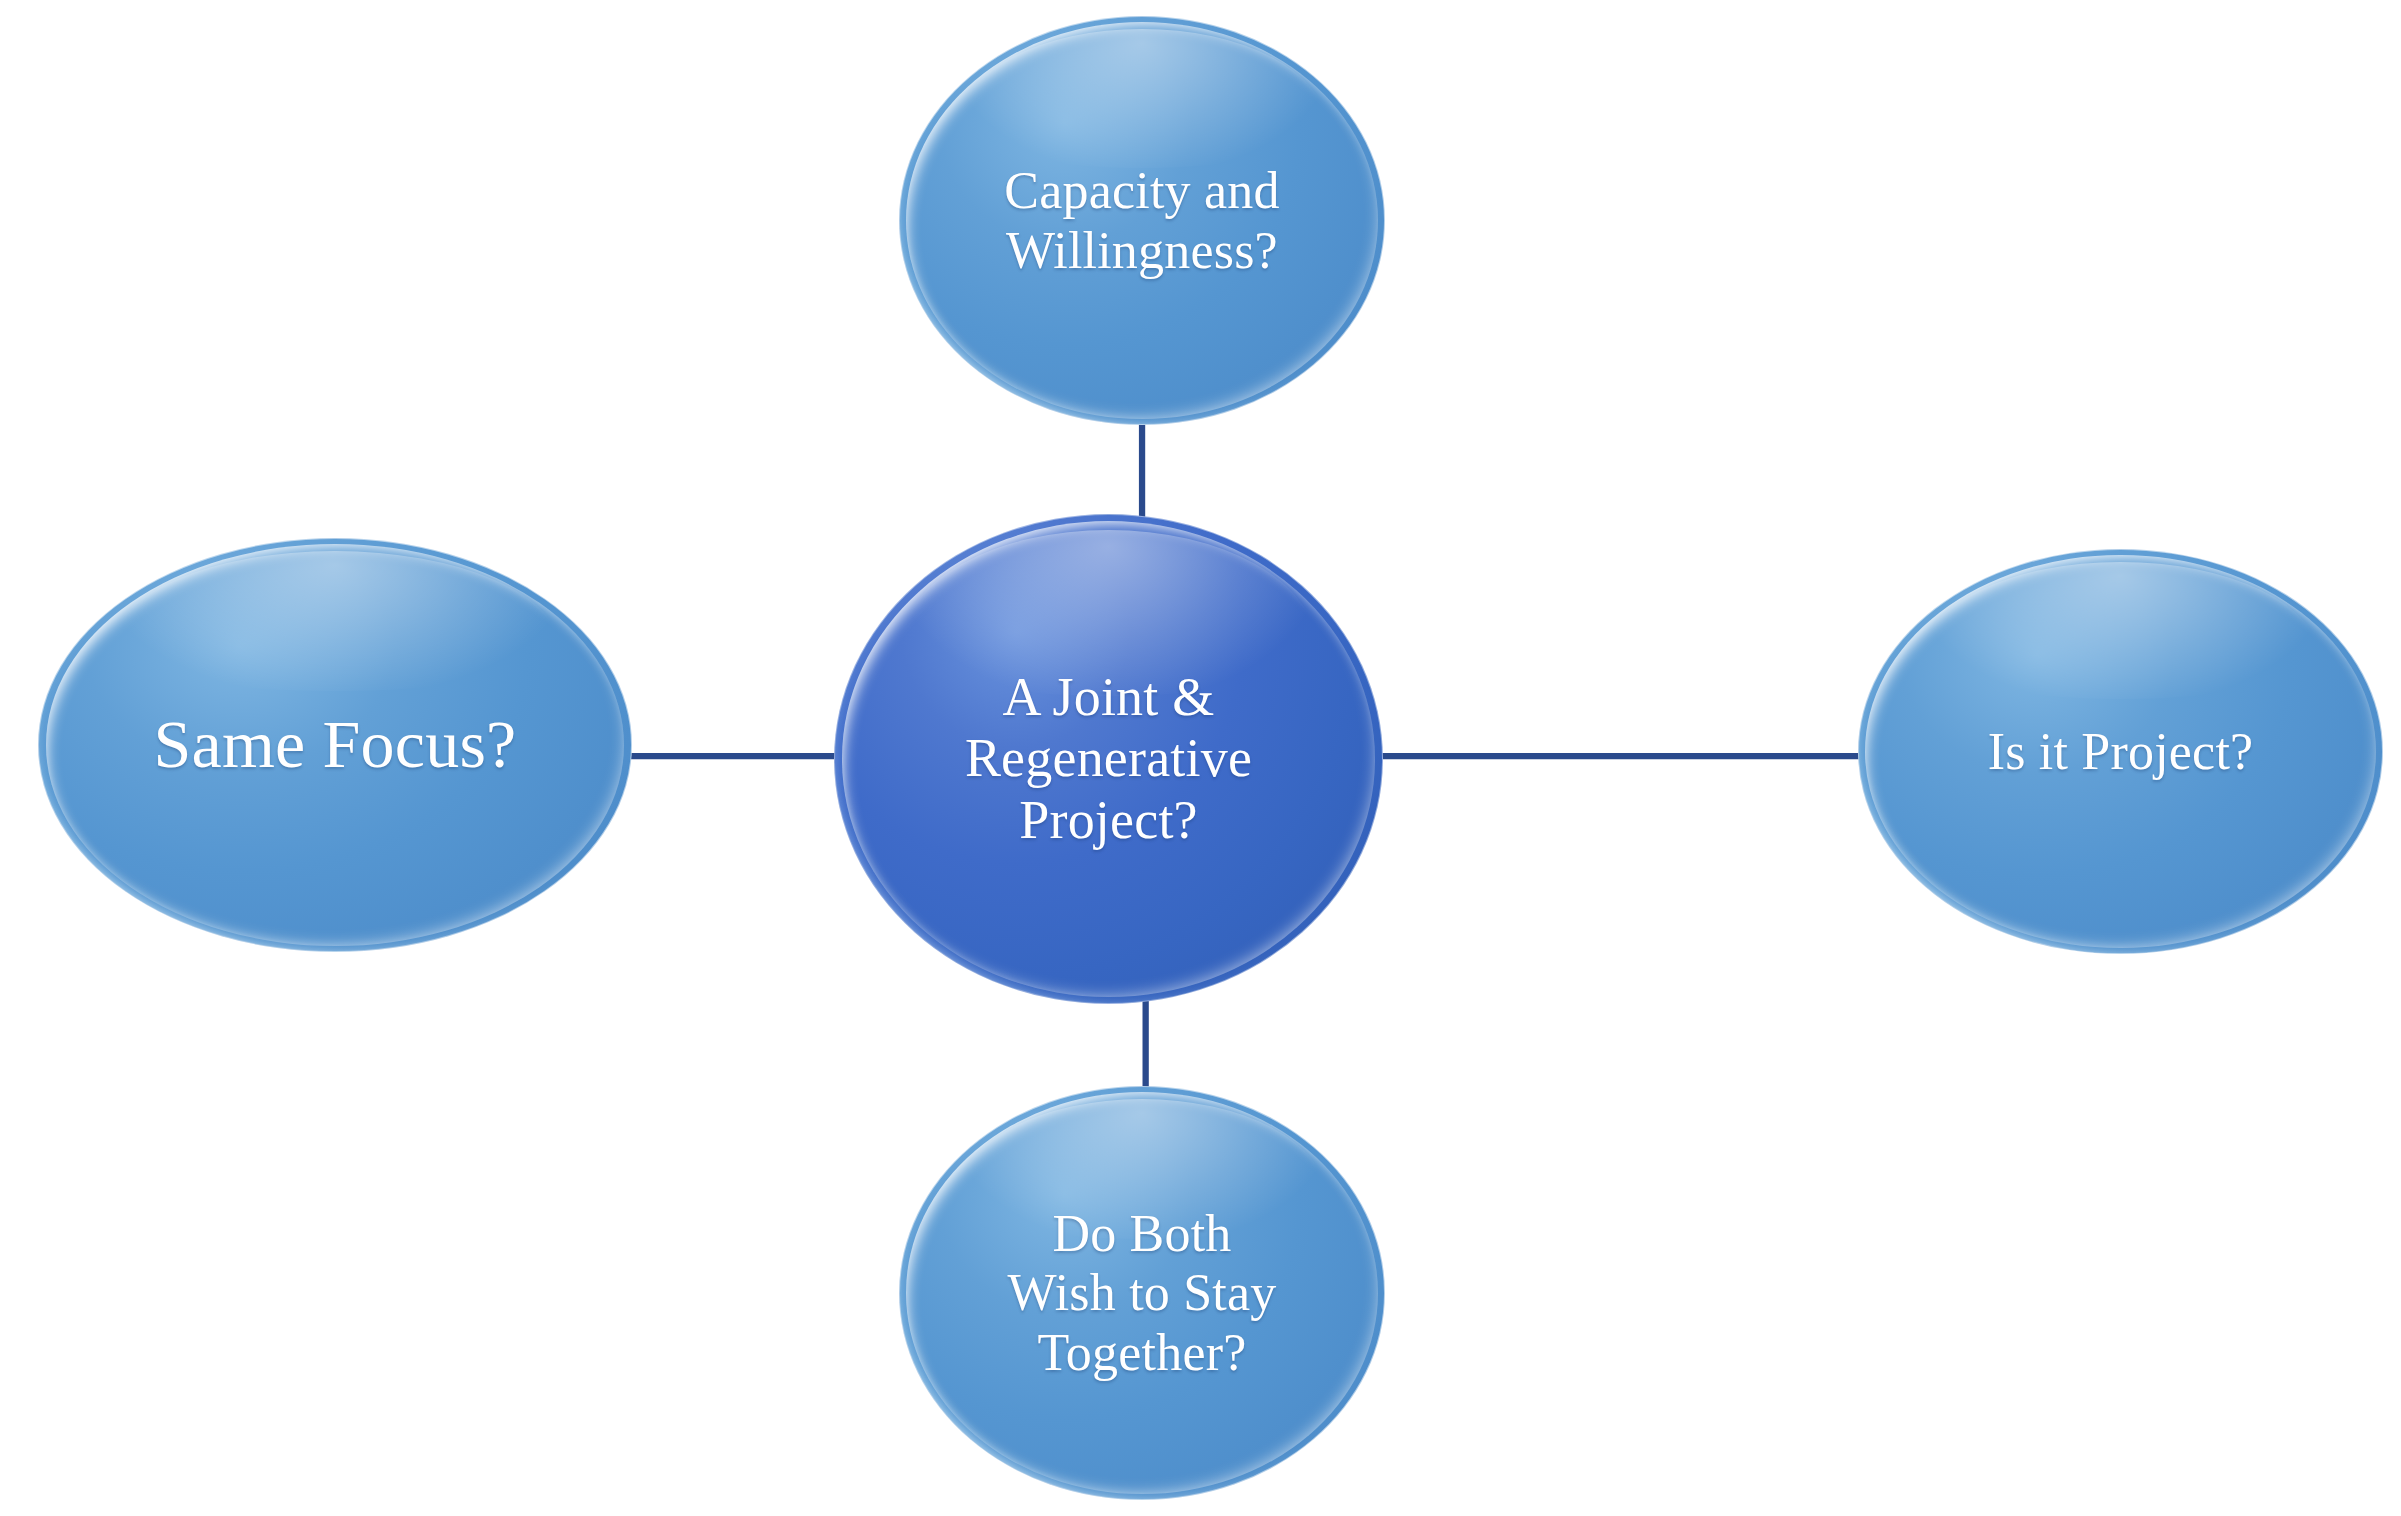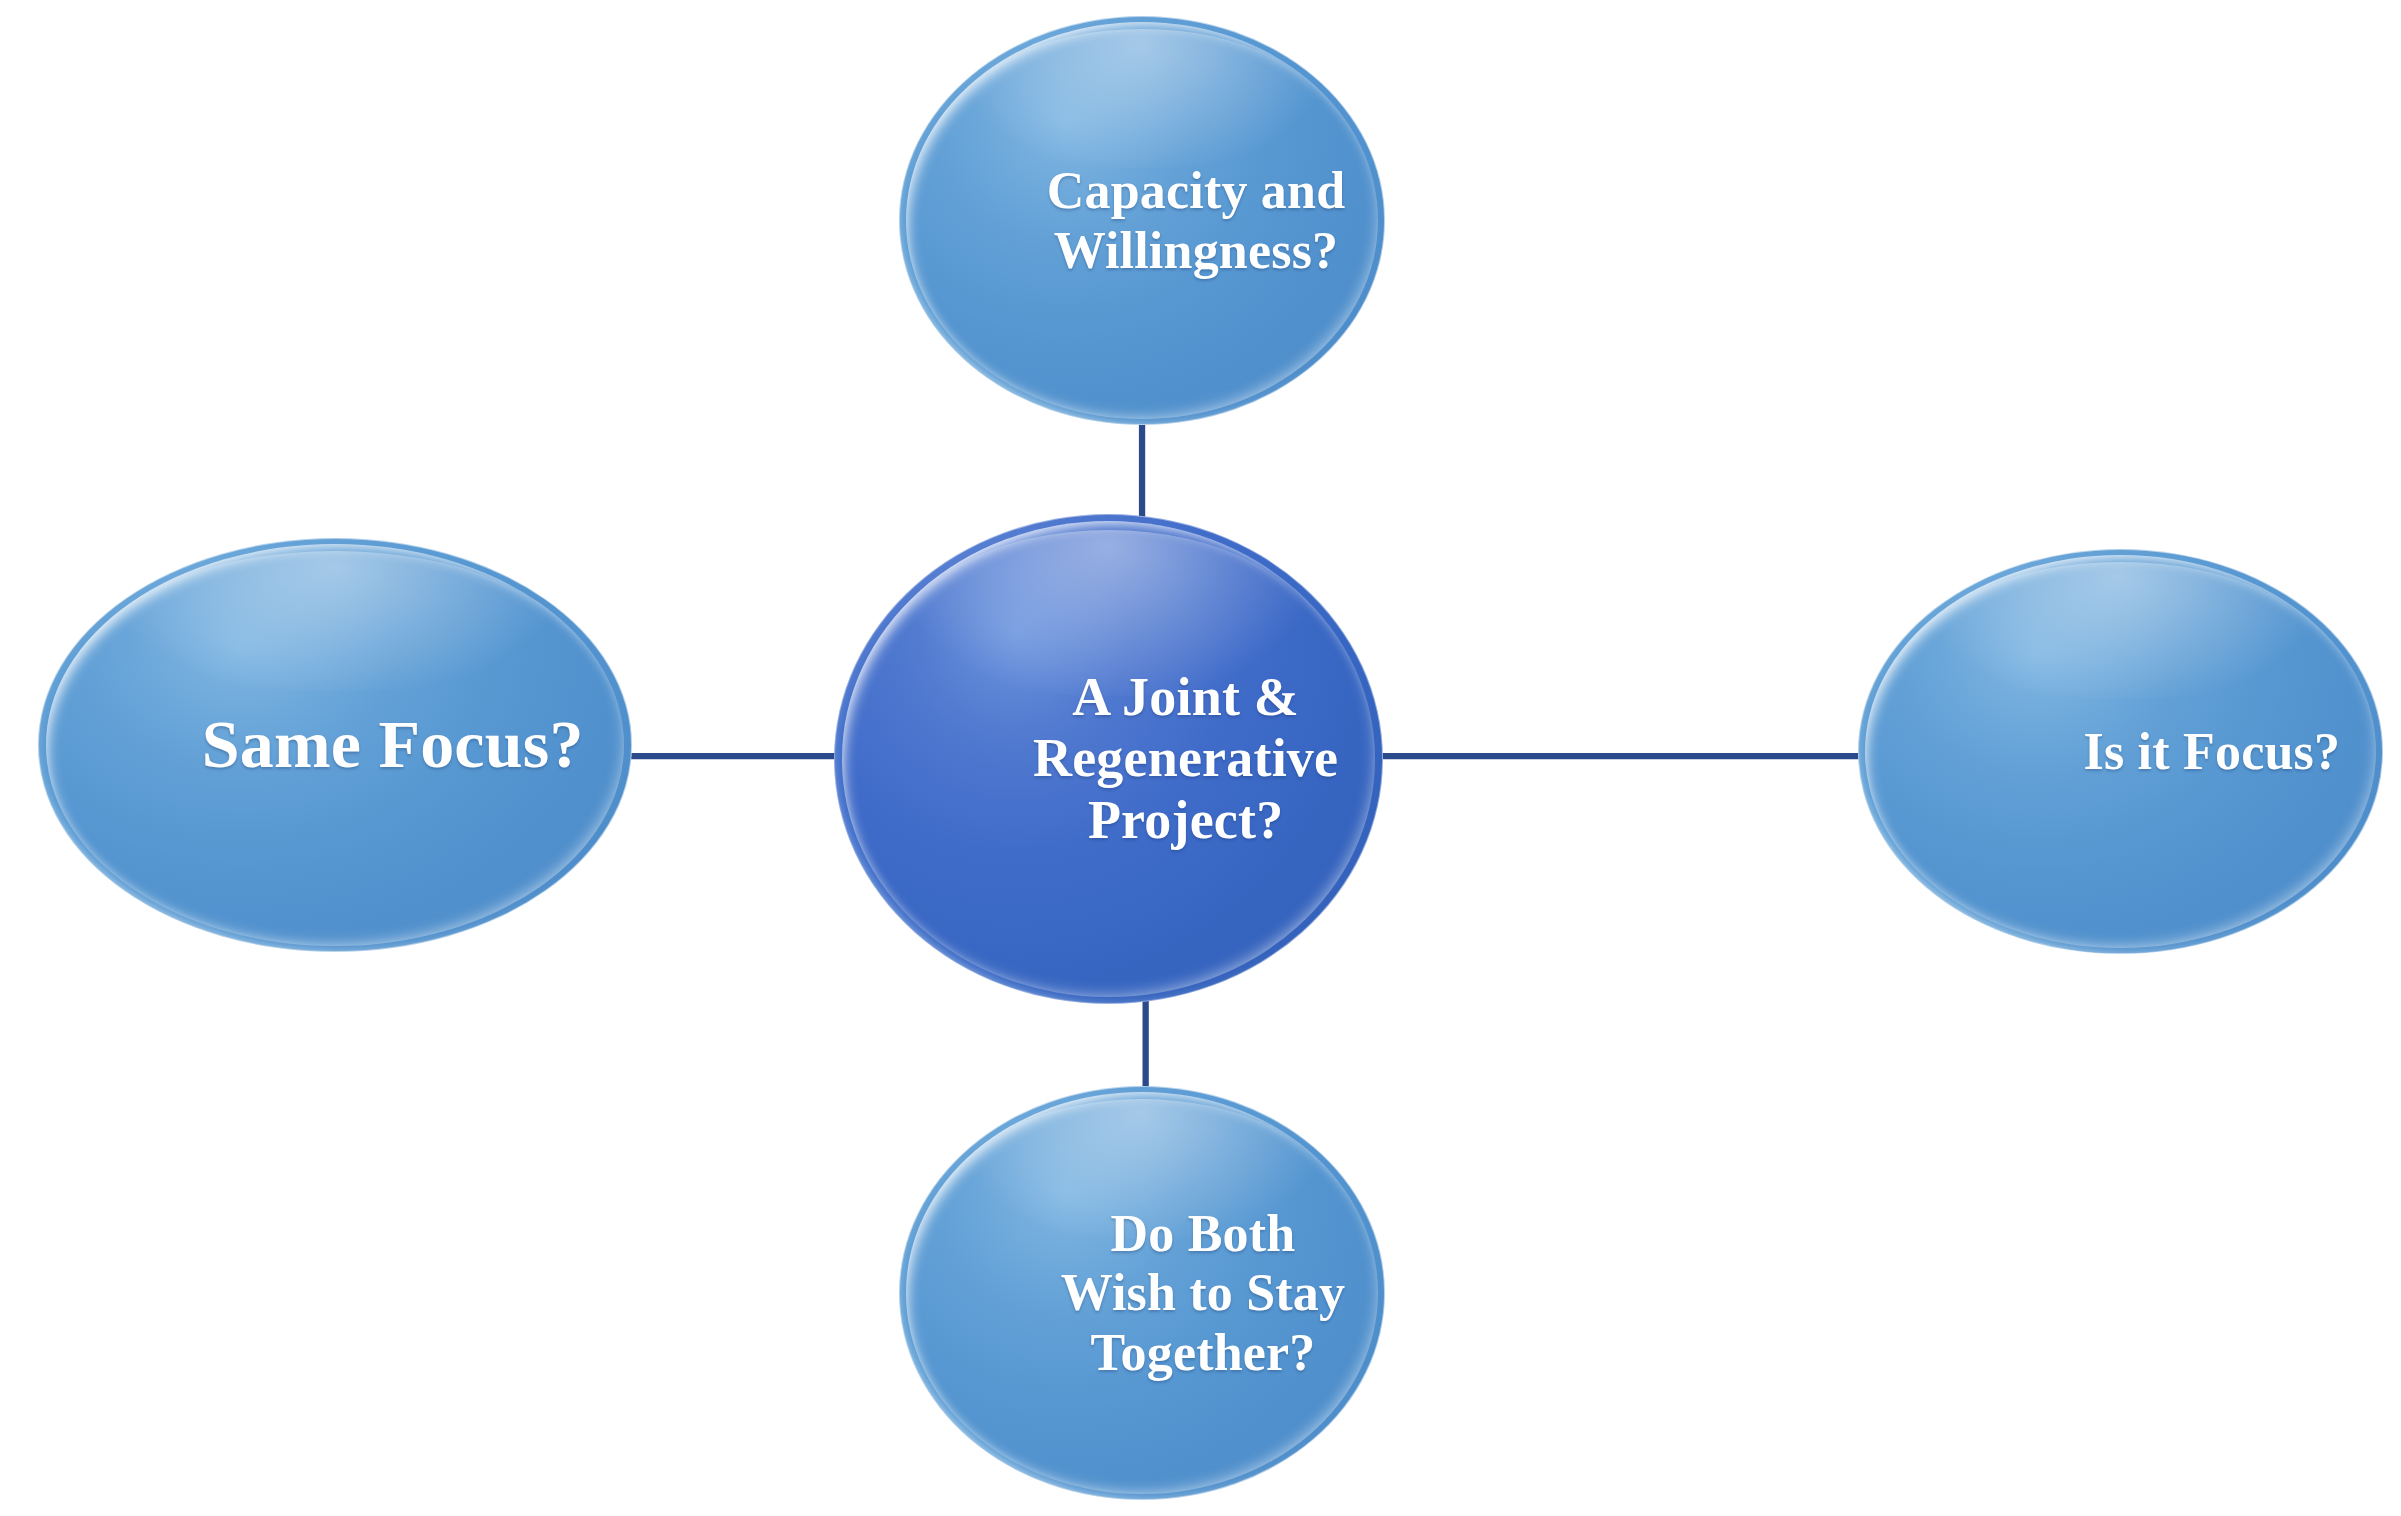--- a/index.html
+++ b/index.html
@@ -24,26 +24,26 @@
     width: 2401px;
     height: 1516px;
     pointer-events: none;
   }
 
   
   .node {
     position: absolute;
     display: flex;
     align-items: center;
-    justify-content: flex-end;
+    justify-content: center;
     border-radius: 50%;
     box-sizing: border-box;
     text-align: center;
     color: #ffffff;
-    font-weight: bold;
+    font-weight: normal;
     line-height: 1.14;
     letter-spacing: 0.2px;
     text-shadow: 0 1.8px 2.7px rgba(20,50,100,0.30);
     overflow: hidden;
     isolation: isolate;
   }
   .node .label {
     position: relative;
     z-index: 5;
     padding: 0 8%;
@@ -162,21 +162,21 @@
   </div>
 
   <div class="node satellite" id="node-top">
     <span class="crescent"></span>
     <span class="label">Capacity and
 Willingness?</span>
   </div>
 
   <div class="node satellite" id="node-right">
     <span class="crescent"></span>
-    <span class="label">Is it Focus?</span>
+    <span class="label">Is it Project?</span>
   </div>
 
   <div class="node satellite" id="node-bottom">
     <span class="crescent"></span>
     <span class="label">Do Both
 Wish to Stay
 Together?</span>
   </div>
 
   <div class="node center" id="node-center">

